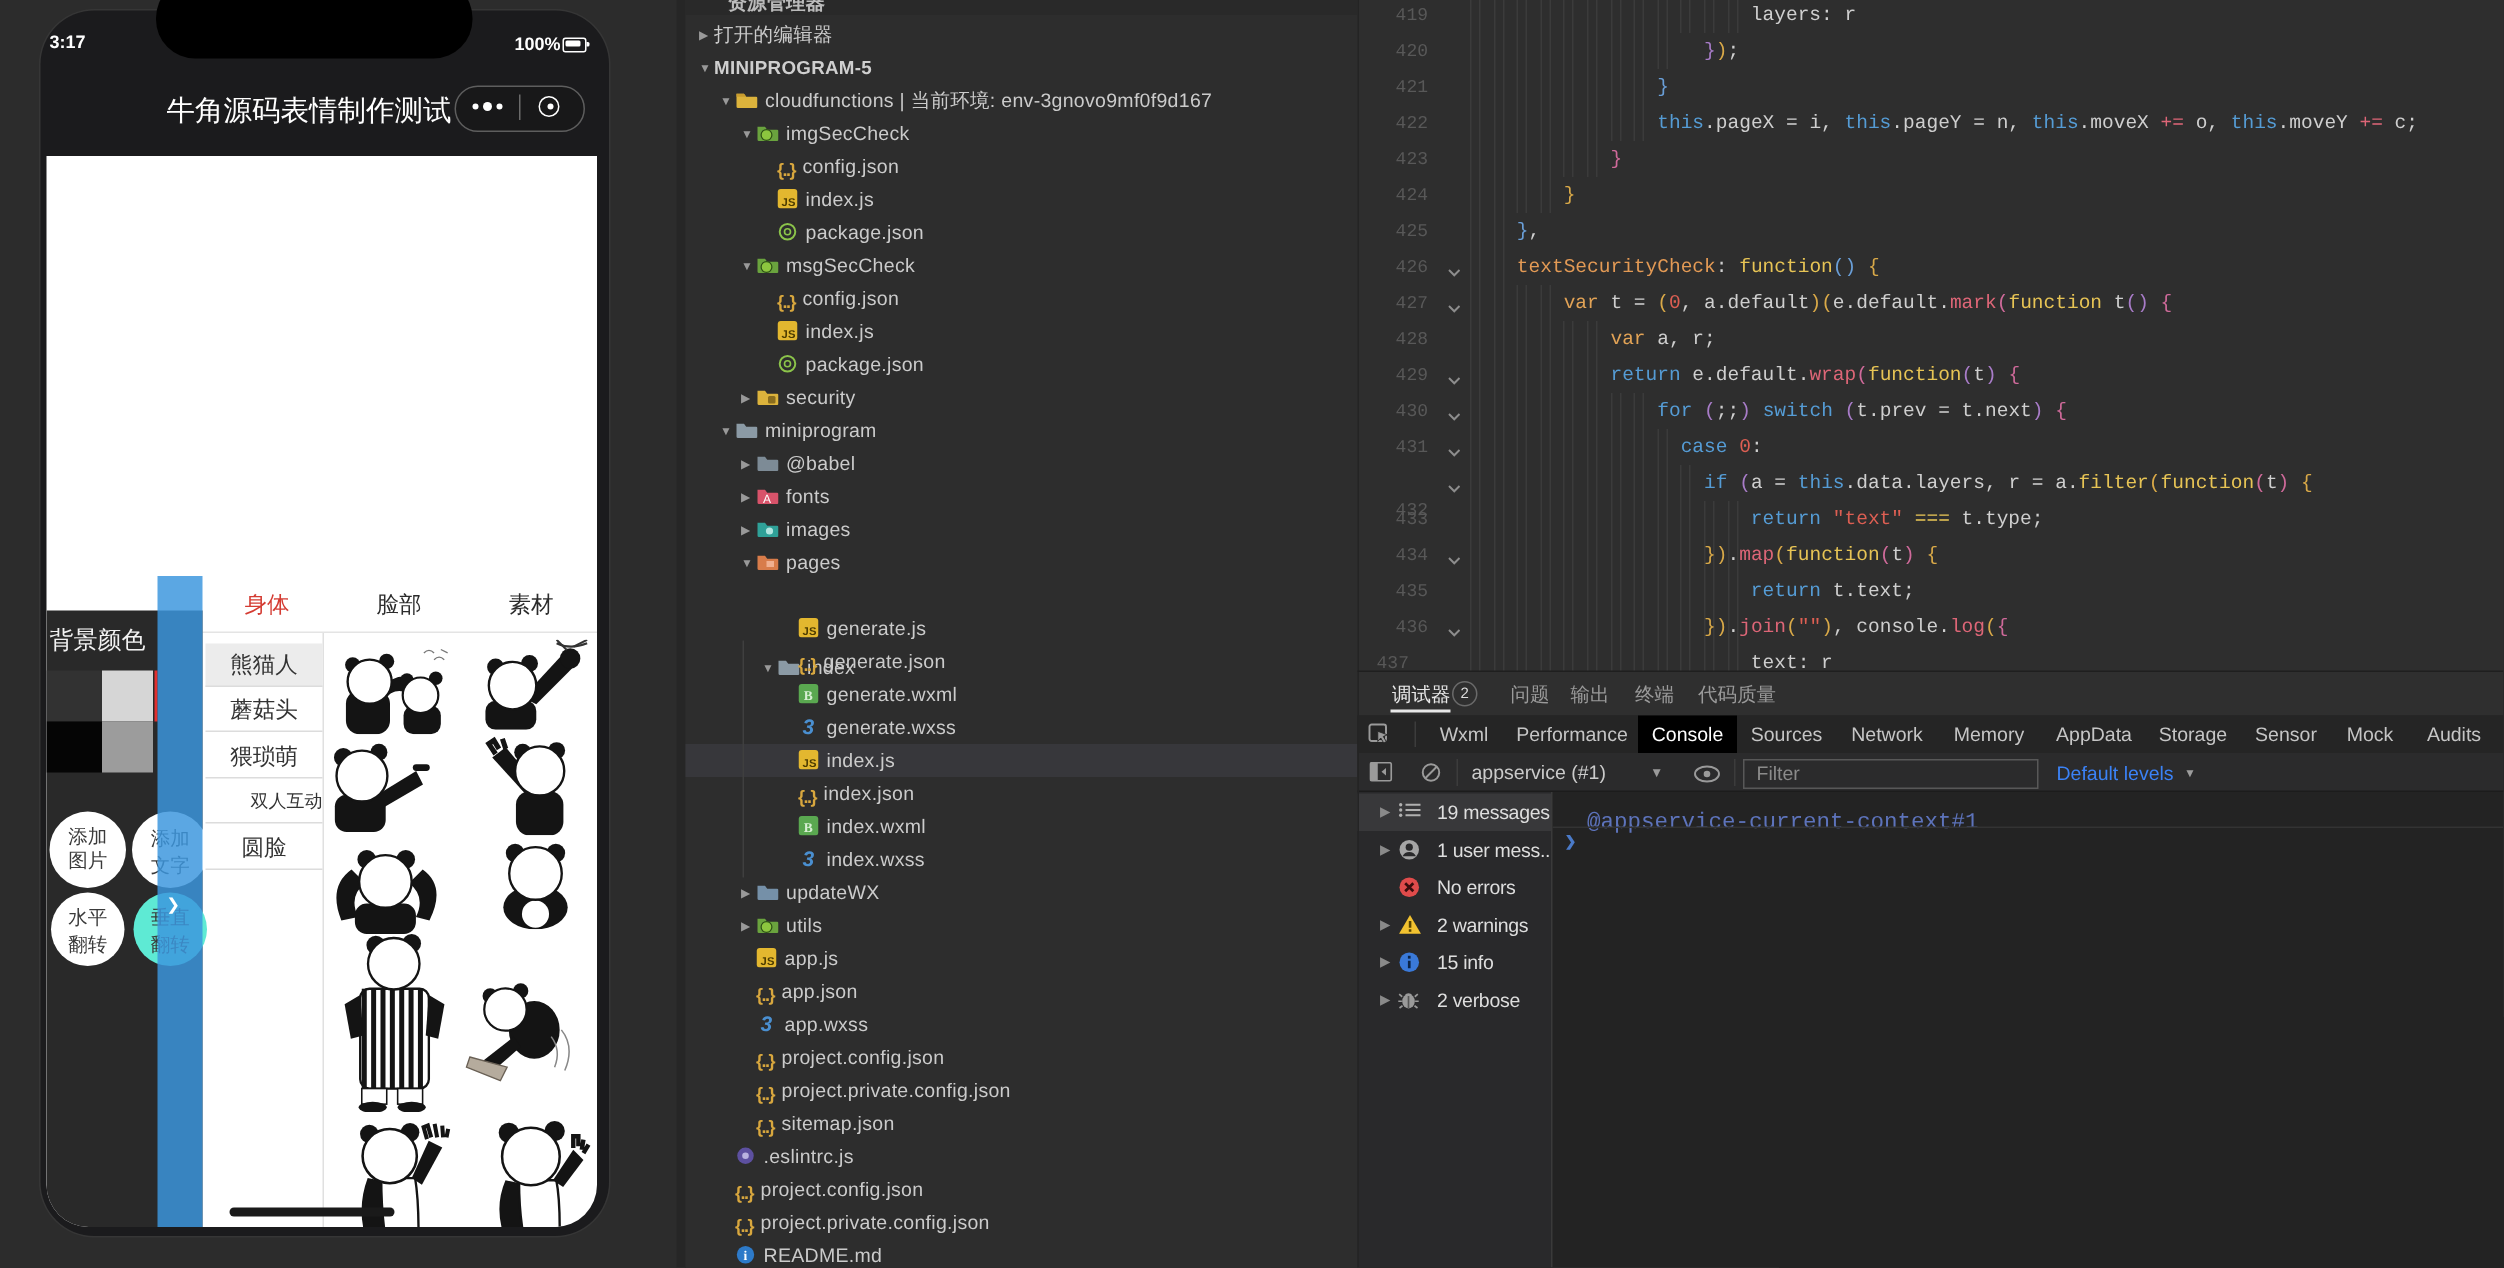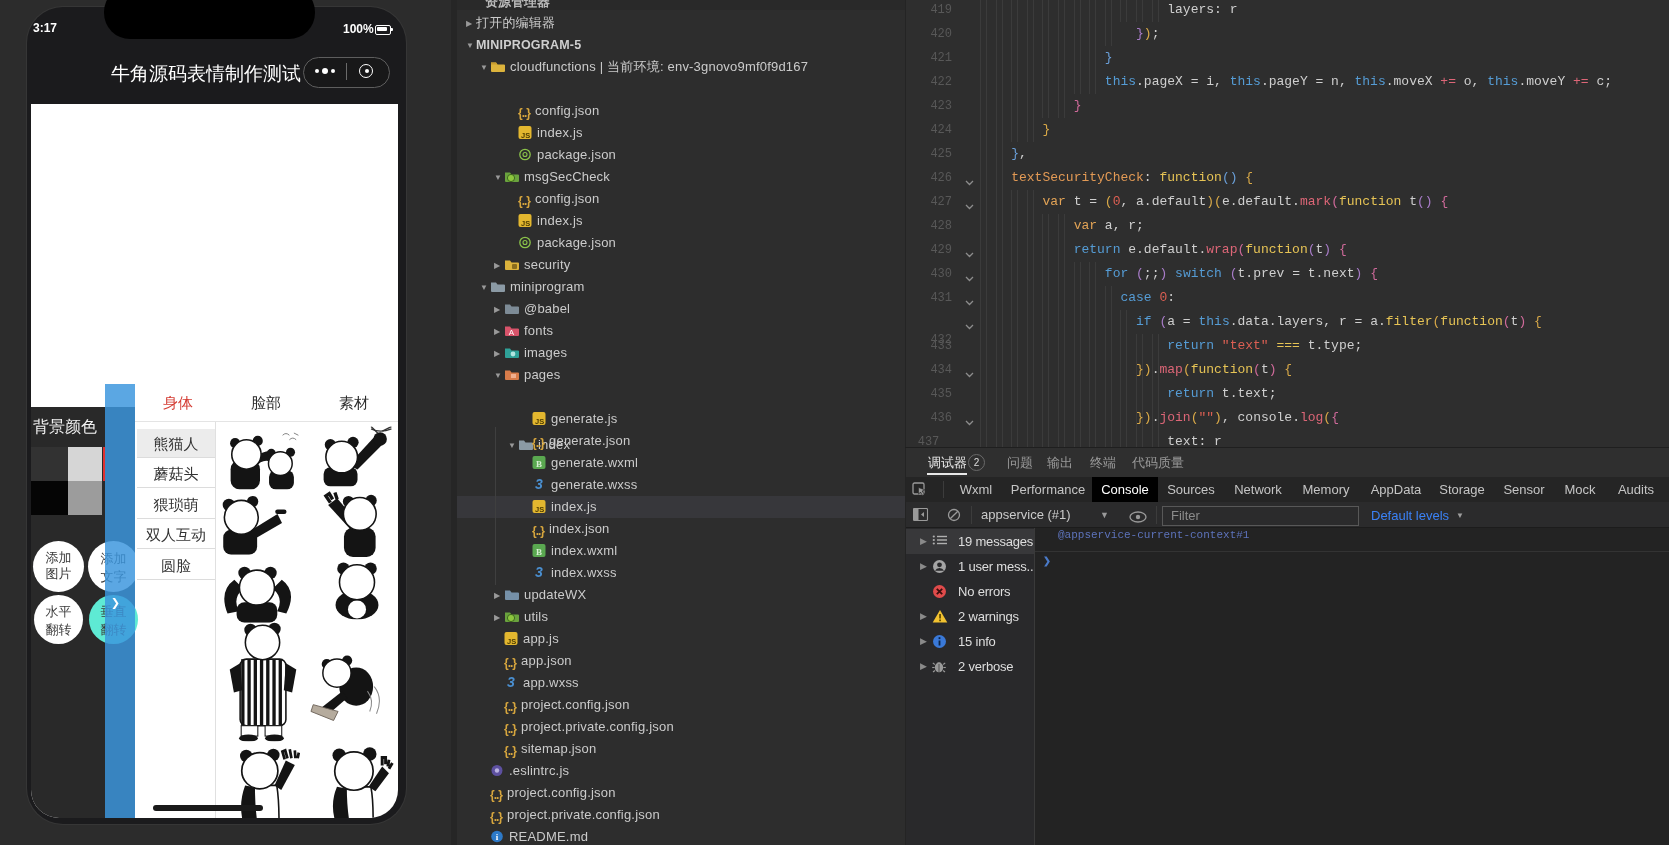--- a/index.html
+++ b/index.html
@@ -59,21 +59,21 @@
 
 <div class="abs" style="left:104px;top:280px;width:263px;height:37px;background:#fff;border-bottom:1px solid #e4e4e4;"></div>
 <div class="abs" style="left:117px;top:290px;width:60px;text-align:center;color:#d43c33;font-size:15px;">身体</div>
 <div class="abs" style="left:205px;top:290px;width:60px;text-align:center;color:#2b2b2b;font-size:15px;">脸部</div>
 <div class="abs" style="left:293px;top:290px;width:60px;text-align:center;color:#2b2b2b;font-size:15px;">素材</div>
 <div class="abs vline" style="left:184px;top:318px;height:396px;background:#e0e0e0;"></div>
 <div id="cells" class="abs" style="left:106px;top:325px;width:78px;">
       <div style="position:absolute;top:0px;left:0;width:78px;height:29px;line-height:29px;text-align:center;font-size:15px;color:#333;background:#ececec;border-bottom:1px solid #dcdcdc;box-sizing:border-box;">熊猫人</div>
       <div style="position:absolute;top:30.4px;left:0;width:78px;height:29px;line-height:29px;text-align:center;font-size:15px;color:#333;border-bottom:1px solid #dcdcdc;box-sizing:border-box;">蘑菇头</div>
       <div style="position:absolute;top:60.8px;left:0;width:78px;height:29px;line-height:29px;text-align:center;font-size:15px;color:#333;border-bottom:1px solid #dcdcdc;box-sizing:border-box;">猥琐萌</div>
-      <div style="position:absolute;top:91.19999999999999px;left:0;width:78px;height:29px;line-height:29px;text-align:center;font-size:15px;color:#333;border-bottom:1px solid #dcdcdc;box-sizing:border-box;">双人互动</div>
+      <div style="position:absolute;top:91.19999999999999px;left:0;width:78px;height:29px;line-height:29px;text-align:right;font-size:12px;color:#333;border-bottom:1px solid #dcdcdc;box-sizing:border-box;">双人互动</div>
       <div style="position:absolute;top:121.6px;left:0;width:78px;height:29px;line-height:29px;text-align:center;font-size:15px;color:#333;border-bottom:1px solid #dcdcdc;box-sizing:border-box;">圆脸</div>
     </div>
 <div id="stick" class="abs" style="left:0;top:0;width:367px;height:714px;">
       <div style="position:absolute;left:191px;top:328px;width:76px;height:54px;transform:scale(1.13);">
         <svg width="76" height="54" style="position:absolute;">
           <rect x="12" y="28" width="26" height="26" rx="8" fill="#141414"></rect>
           <path d="M30 28 Q46 14 56 24 L52 32 Q42 24 34 34z" fill="#141414"></path>
           <circle cx="16" cy="13" r="4.5" fill="#141414"></circle>
           <circle cx="36" cy="11" r="4.5" fill="#141414"></circle>
           <circle cx="26" cy="23" r="13" fill="#fff" stroke="#141414" stroke-width="1.4"></circle>
@@ -233,20 +233,24 @@
 <div class="abs" style="left:451px;top:0;width:6px;height:845px;background:#262626;"></div>
 <div id="tree" class="abs">
     <div style="position:absolute;left:0;top:0;width:448px;height:10px;background:#292929;"></div>
     <div style="position:absolute;left:28px;top:-7px;font-size:13px;font-weight:bold;color:#bbb;">资源管理器</div>
     <div class="trow" style="top:12px;"><span style="display:inline-block;width:9px;"></span><span class="arr">▶</span><span>打开的编辑器</span></div>
     <div class="trow" style="top:34px;"><span style="display:inline-block;width:9px;"></span><span class="arr">▼</span><span style="font-weight:bold;color:#cfcfcf;font-size:12.5px;">MINIPROGRAM-5</span></div>
     <div class="trow" style="top:56px;"><span style="display:inline-block;width:23px;"></span><span class="arr">▼</span><span class="ic"><svg width="15" height="13">
           <path d="M1 2.5h5l1.5 2H14a1 1 0 0 1 1 .8V11a1 1 0 0 1-1 1H2a1 1 0 0 1-1-1z" fill="#dcb33c"></path>
           <path d="M1 2.5h5l1.5 2H1z" fill="#c89c2e"></path>
         </svg></span><span>cloudfunctions | 当前环境: env-3gnovo9mf0f9d167</span></div>
+    <div class="trow" style="top:78px;"><span style="display:inline-block;width:37px;"></span><span class="arr">▼</span><span class="ic"><svg width="15" height="13">
+          <path d="M1 2.5h5l1.5 2H14a1 1 0 0 1 1 .8V11a1 1 0 0 1-1 1H2a1 1 0 0 1-1-1z" fill="#6aa33e"></path>
+          <circle cx="7" cy="8" r="3.6" fill="#8cc63f" stroke="#2d5016" stroke-width="0.8"></circle>
+        </svg></span><span>imgSecCheck</span></div>
     <div class="trow" style="top:100px;"><span style="display:inline-block;width:51px;"></span><span style="display:inline-block;width:10px;"></span><span class="ic"><span style="color:#d8a73e;font-weight:bold;font-size:12px;letter-spacing:-1px;">{..}</span></span><span>config.json</span></div>
     <div class="trow" style="top:122px;"><span style="display:inline-block;width:51px;"></span><span style="display:inline-block;width:10px;"></span><span class="ic"><svg width="14" height="14">
           <rect x="0.5" y="1" width="13" height="13" rx="2" fill="#e3b72f"></rect>
           <text x="12.5" y="12.5" font-size="7.5" font-weight="bold" fill="#4d3c00" text-anchor="end" font-family="Liberation Sans">JS</text>
         </svg></span><span>index.js</span></div>
     <div class="trow" style="top:144px;"><span style="display:inline-block;width:51px;"></span><span style="display:inline-block;width:10px;"></span><span class="ic"><svg width="14" height="14">
           <circle cx="7" cy="7.5" r="5.2" fill="none" stroke="#8bc34a" stroke-width="1.3"></circle>
           <circle cx="7" cy="7.5" r="2" fill="none" stroke="#8bc34a" stroke-width="1.1"></circle>
         </svg></span><span>package.json</span></div>
     <div class="trow" style="top:166px;"><span style="display:inline-block;width:37px;"></span><span class="arr">▼</span><span class="ic"><svg width="15" height="13">
@@ -560,18 +564,18 @@
             <line x1="2.8" y1="5.5" x2="0.8" y2="3.8"></line>
             <line x1="11.2" y1="5.5" x2="13.2" y2="3.8"></line>
             <line x1="2.6" y1="8.5" x2="0.2" y2="8.5"></line>
             <line x1="11.4" y1="8.5" x2="13.8" y2="8.5"></line>
             <line x1="3" y1="11.5" x2="1" y2="13"></line>
             <line x1="11" y1="11.5" x2="13" y2="13"></line>
           </g>
         </svg></span>
       <span style="position:absolute;left:53px;top:0;letter-spacing:-0.2px;">2 verbose</span>
     </div>
-    <div class="abs" style="left:153px;top:81px;font-family:'Liberation Mono',monospace;font-size:11px;color:#5d73bb;">@appservice-current-context#1</div>
+    <div class="abs" style="left:153px;top:92px;font-family:'Liberation Mono',monospace;font-size:15px;color:#5d73bb;">@appservice-current-context#1</div>
     <div class="abs hline" style="left:130px;top:103px;width:634px;background:#333;"></div>
     <div class="abs" style="left:138px;top:107px;color:#4a7ac8;font-size:9.5px;font-weight:bold;">❯</div>
   </div>
 <div class="abs" style="left:905px;top:0;width:1px;height:845px;background:#242424;"></div>
 <div class="abs" style="left:905px;top:447px;width:764px;height:1px;background:#1f1f1f;"></div>
 
 </body></html>

